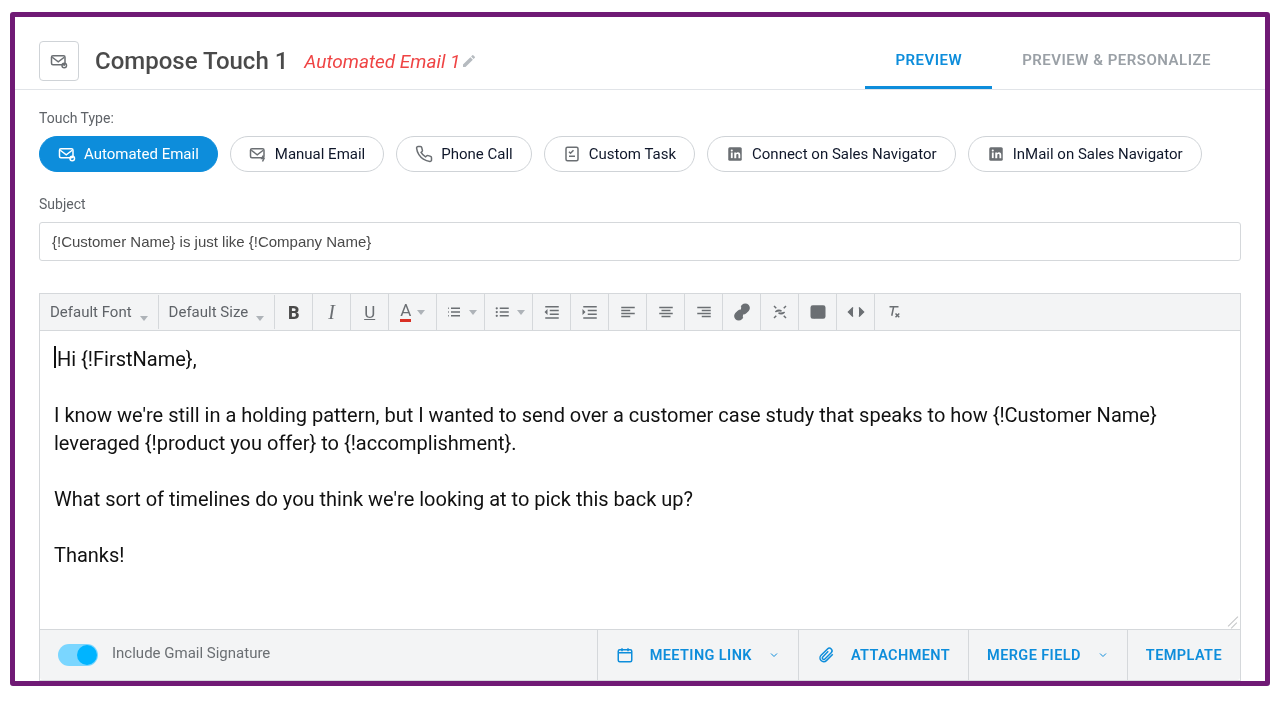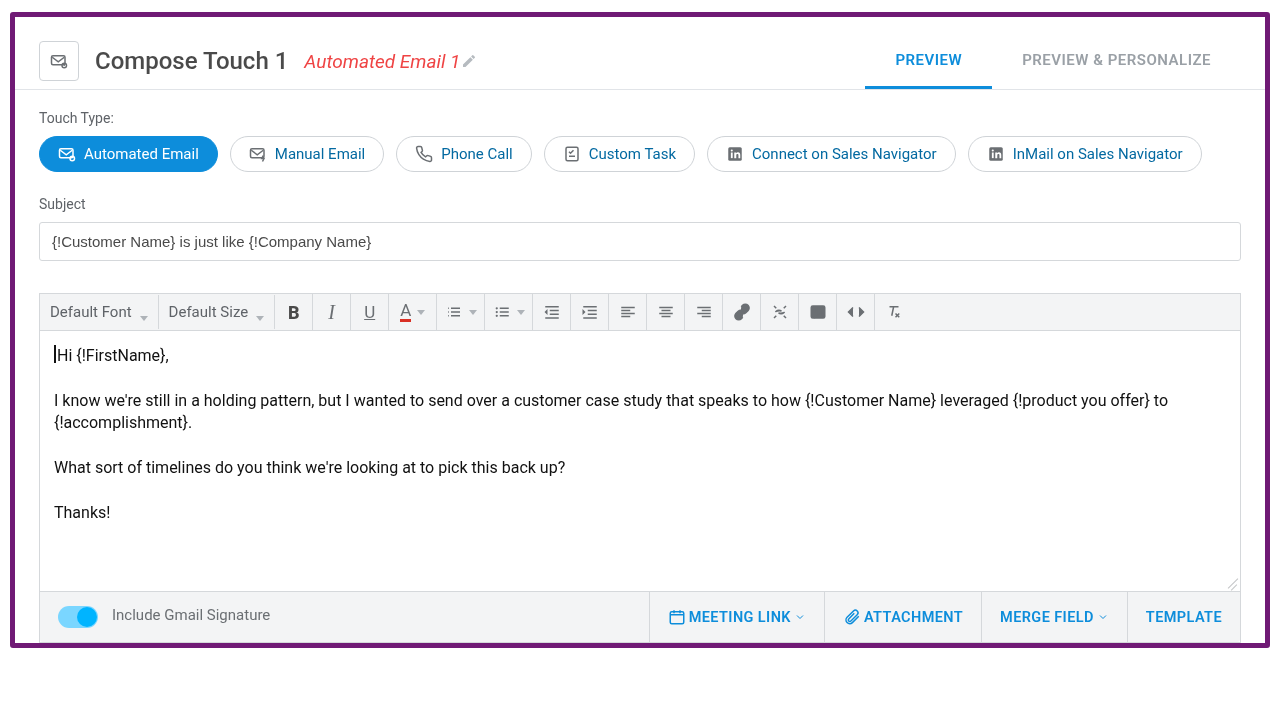--- a/index.html
+++ b/index.html
@@ -72,21 +72,21 @@
   .pill-row {
     display: flex; gap: 12px; flex-wrap: wrap;
     margin-bottom: 24px;
   }
   .pill {
     display: inline-flex; align-items: center; gap: 8px;
     border: 1px solid #cfd3d7;
     border-radius: 999px;
     padding: 8px 18px;
     font-size: 15px;
-    color: #0369a1;
+    color: #0f172a;
     cursor: pointer;
     background: #fff;
   }
   .pill.active {
     background: #0d8ddb;
     border-color: #0d8ddb;
     color: #fff;
   }
   .subject-input {
     width: 100%;
@@ -124,21 +124,21 @@
   .tb-btn svg { fill: currentColor; }
   .caret {
     width: 0; height: 0;
     border-left: 4px solid transparent;
     border-right: 4px solid transparent;
     border-top: 5px solid #aeb3b8;
   }
   .editor {
     padding: 14px 14px 60px 14px;
     min-height: 260px;
-    font-size: 16px;
+    font-size: 20px;
     color: #111;
     line-height: 1.4;
     outline: none;
     position: relative;
   }
   .editor .cursor {
     display: inline-block;
     border-left: 2px solid #111;
     height: 1.1em;
     vertical-align: -2px;
@@ -183,21 +183,21 @@
     position: absolute;
     right: 1px; top: 1px;
     width: 20px; height: 20px;
     background: #00b4ff;
     border-radius: 50%;
   }
   .footer-actions {
     display: flex;
   }
   .faction {
-    display: flex; align-items: center; gap: 3px;
+    display: flex; align-items: center; gap: 16px;
     padding: 0 18px;
     height: 50px;
     border-left: 1px solid #d5d8db;
     font-size: 14.5px;
     font-weight: 600;
     letter-spacing: .4px;
     color: #0d8ddb;
     cursor: pointer;
   }
   .faction svg { stroke: #0d8ddb; fill: none; }

